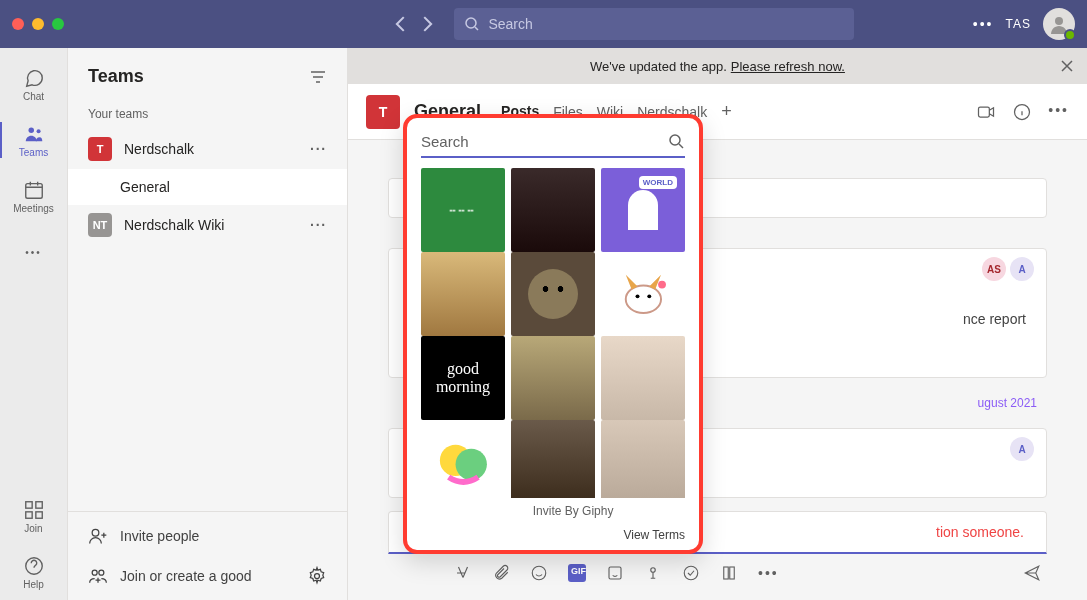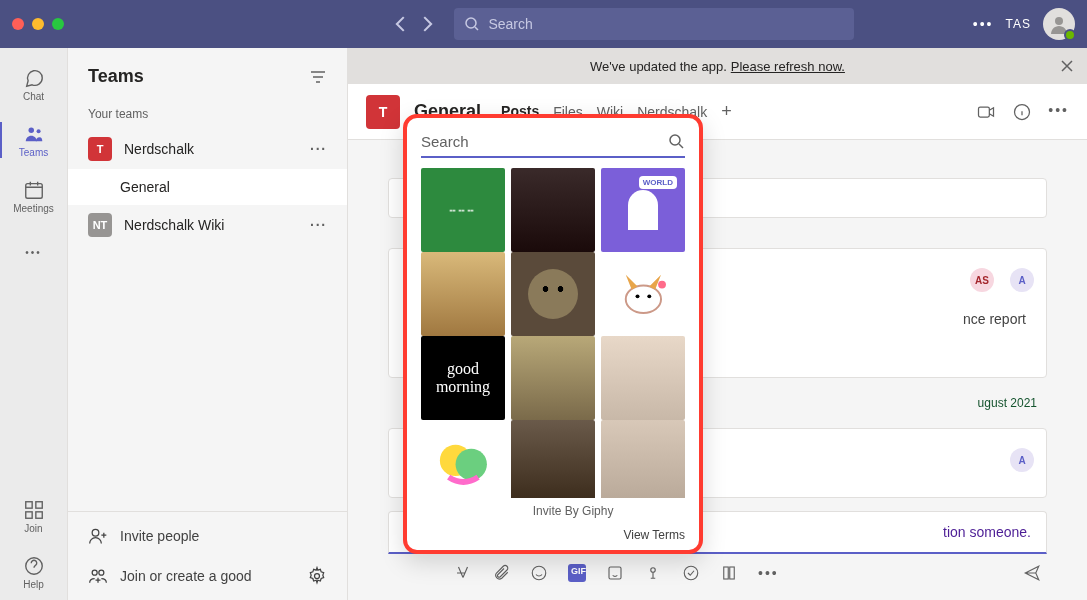--- a/index.html
+++ b/index.html
@@ -58,29 +58,29 @@
 .ch-title { font-size: 18px; font-weight: 700; margin-right: 6px; }
 .ch-tab { font-size: 14px; color: #616161; cursor: pointer; padding: 4px 0; }
 .ch-tab.active { color: #252423; font-weight: 600; border-bottom: 2px solid #5b5fc7; }
 .ch-add { color: #616161; cursor: pointer; font-size: 18px; }
 .ch-right { margin-left: auto; display: flex; gap: 16px; color: #616161; }
 .ch-right > * { cursor: pointer; }
 
 .messages { flex: 1; padding: 20px 40px; overflow: hidden; position: relative; }
 .msg-card { background: #fff; border: 1px solid #e1dfdd; border-radius: 4px; margin: 18px 0; padding: 16px; position: relative; }
 .msg-card.second { margin-top: 30px; }
-.avatars-right { position: absolute; top: 19px; right: 12px; display: flex; gap: 16px; }
+.avatars-right { position: absolute; top: 8px; right: 12px; display: flex; gap: 4px; }
 .mini-avatar { width: 24px; height: 24px; border-radius: 50%; font-size: 10px; display: flex; align-items: center; justify-content: center; font-weight: 600; }
 .mini-avatar.as { background: #f7d7e0; color: #a4262c; }
 .mini-avatar.a { background: #e7e3f5; color: #5b5fc7; }
 .msg-fragment { color: #424242; }
-.date-divider { text-align: center; color: #14532d; font-size: 12px; margin: 14px 0; }
+.date-divider { text-align: center; color: #8b5cf6; font-size: 12px; margin: 14px 0; }
 
 .composer { padding: 12px 40px 18px; }
-.compose-box { background: #fff; border: 1px solid #e1dfdd; border-bottom: 2px solid #5b5fc7; border-radius: 4px 4px 0 0; padding: 12px 15px; color: #4c1d95; font-size: 14px; }
+.compose-box { background: #fff; border: 1px solid #e1dfdd; border-bottom: 2px solid #5b5fc7; border-radius: 4px 4px 0 0; padding: 12px 22px; color: #ef4444; font-size: 14px; }
 .compose-toolbar { display: flex; align-items: center; gap: 20px; padding: 10px 6px 0; color: #616161; }
 .compose-toolbar svg, .compose-toolbar .tool { width: 18px; height: 18px; cursor: pointer; }
 .gif-badge { background: #5b5fc7; color: #fff; font-size: 9px; font-weight: 700; padding: 2px 3px; border-radius: 3px; width: auto; height: auto; }
 .send-icon { margin-left: auto; cursor: pointer; }
 
 .gif-picker { position: absolute; left: 403px; top: 114px; width: 300px; height: 440px; background: #fff; border: 4px solid #ff3b30; border-radius: 14px; padding: 14px 14px 8px; box-shadow: 0 8px 24px rgba(0,0,0,0.15); display: flex; flex-direction: column; z-index: 100; }
 .gif-search { display: flex; align-items: center; border-bottom: 2px solid #5b5fc7; padding-bottom: 6px; margin-bottom: 10px; }
 .gif-search input { border: none; outline: none; flex: 1; font-size: 15px; color: #252423; }
 .gif-search input::placeholder { color: #616161; }
 .gif-grid { display: grid; grid-template-columns: repeat(3, 1fr); gap: 6px; overflow: hidden; }

